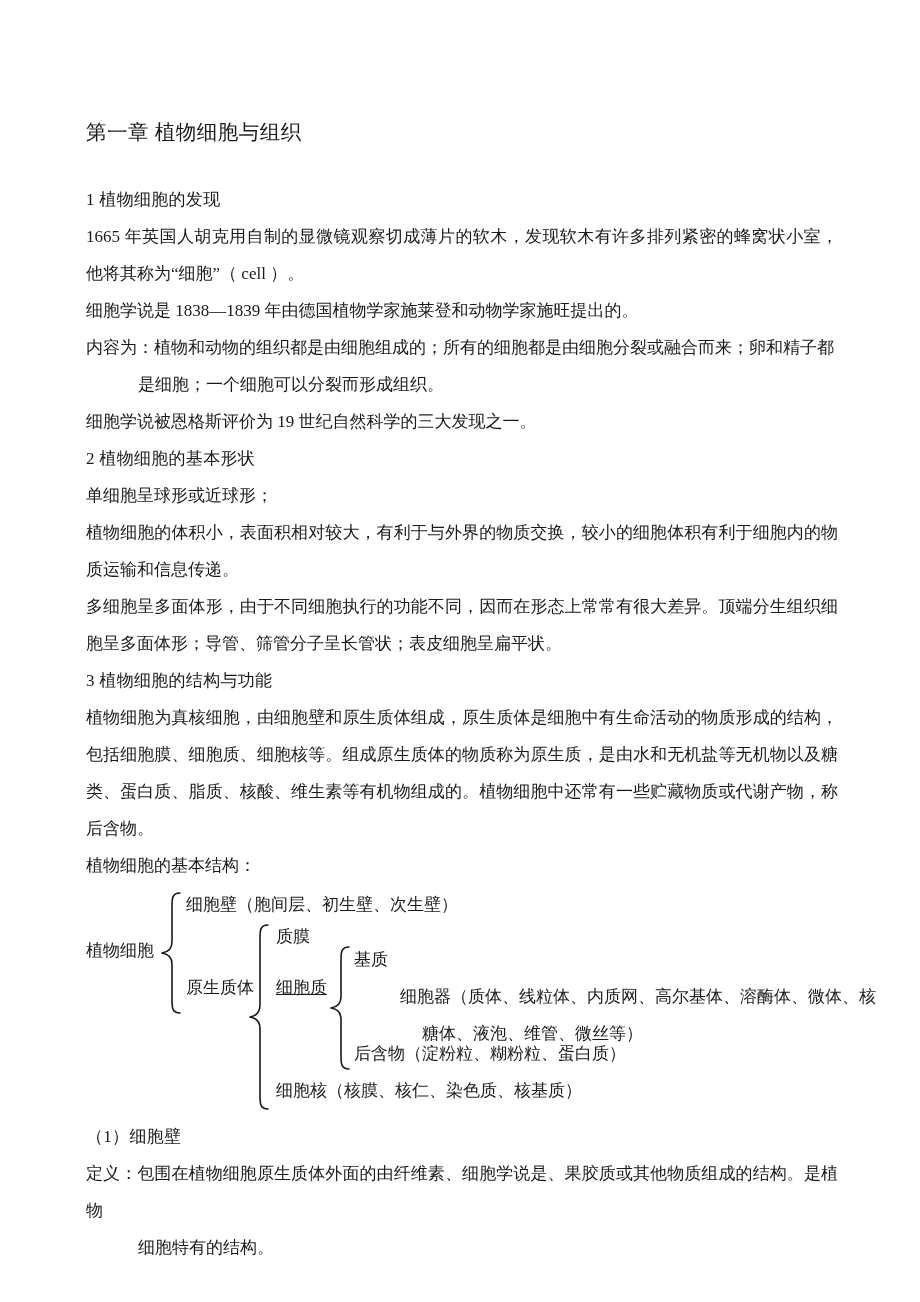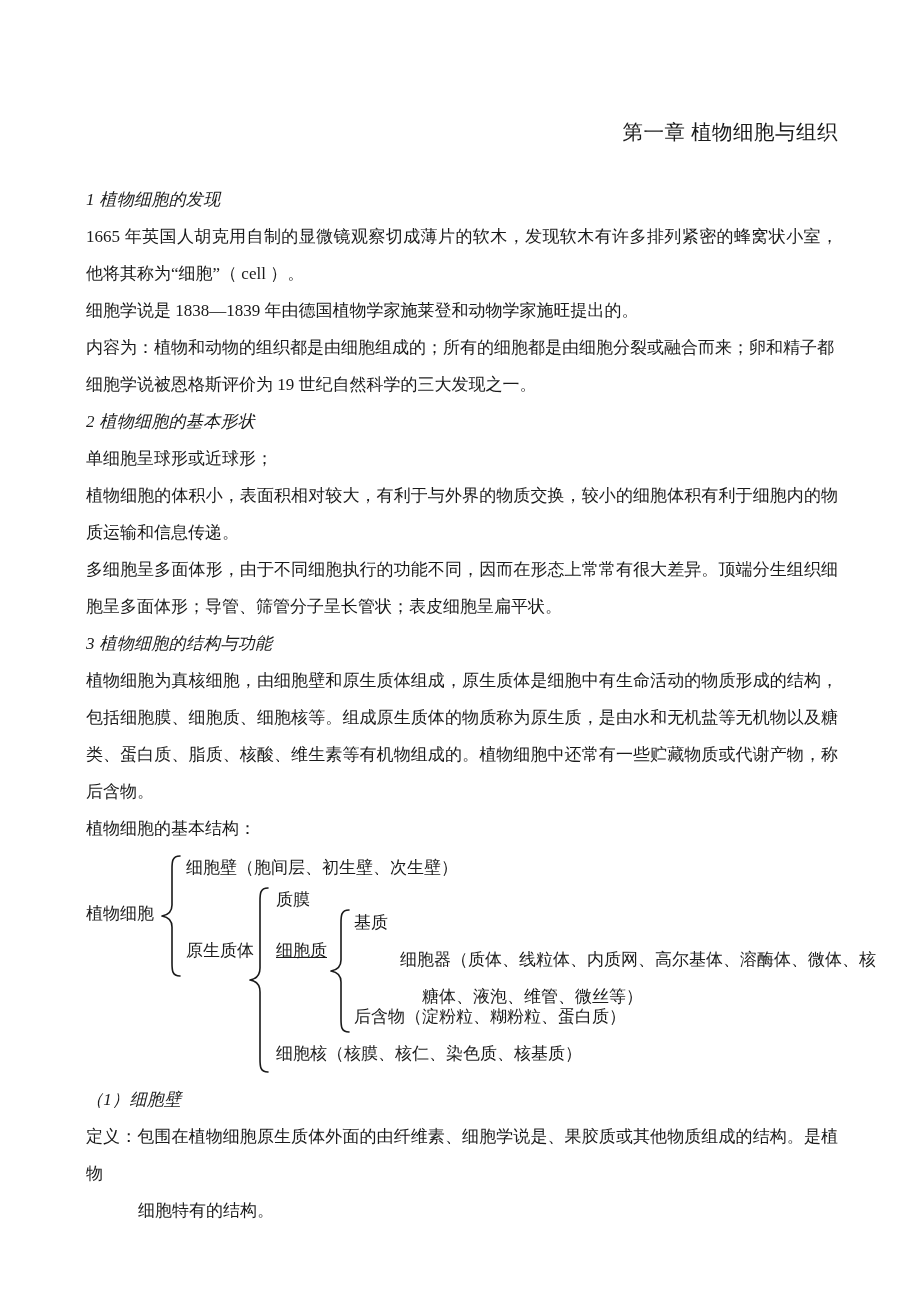--- a/index.html
+++ b/index.html
@@ -19,40 +19,39 @@
     overflow: hidden;
   }
   .content {
     position: absolute;
     left: 86px;
     top: 0;
     width: 752px;
   }
 
   .doc-title {
-    text-align: right;
+    text-align: left;
     font-size: 20.5px;
     line-height: 1;
     margin-top: 122px;
     margin-bottom: 3px;
     letter-spacing: 0.5px;
     font-weight: normal;
   }
 
   .para {
     font-size: 17px;
     line-height: 37px;
     text-align: justify;
     text-justify: inter-ideograph;
     margin: 0;
     word-break: break-all;
   }
   .para.heading {
     letter-spacing: 0.3px;
-    font-style: italic;
   }
   .para.indent2 {
     text-indent: 0;
     padding-left: 52px;
   }
   .gap-before-s1 { margin-top: 38px; }
 
   
   .diagram {
     position: relative;
@@ -84,20 +83,21 @@
 
 <div class="page">
   <div class="content">
 
     <h1 class="doc-title">第一章 植物细胞与组织</h1>
 
     <div class="para heading gap-before-s1">1 植物细胞的发现</div>
     <div class="para">1665 年英国人胡克用自制的显微镜观察切成薄片的软木，发现软木有许多排列紧密的蜂窝状小室，他将其称为“细胞”（ cell  ）。</div>
     <div class="para">细胞学说是 1838—1839 年由德国植物学家施莱登和动物学家施旺提出的。</div>
     <div class="para">内容为：植物和动物的组织都是由细胞组成的；所有的细胞都是由细胞分裂或融合而来；卵和精子都</div>
+    <div class="para indent2">是细胞；一个细胞可以分裂而形成组织。</div>
     <div class="para">细胞学说被恩格斯评价为 19 世纪自然科学的三大发现之一。</div>
 
     <div class="para heading">2 植物细胞的基本形状</div>
     <div class="para">单细胞呈球形或近球形；</div>
     <div class="para">植物细胞的体积小，表面积相对较大，有利于与外界的物质交换，较小的细胞体积有利于细胞内的物质运输和信息传递。</div>
     <div class="para">多细胞呈多面体形，由于不同细胞执行的功能不同，因而在形态上常常有很大差异。顶端分生组织细胞呈多面体形；导管、筛管分子呈长管状；表皮细胞呈扁平状。</div>
 
     <div class="para heading">3 植物细胞的结构与功能</div>
     <div class="para">植物细胞为真核细胞，由细胞壁和原生质体组成，原生质体是细胞中有生命活动的物质形成的结构，包括细胞膜、细胞质、细胞核等。组成原生质体的物质称为原生质，是由水和无机盐等无机物以及糖类、蛋白质、脂质、核酸、维生素等有机物组成的。植物细胞中还常有一些贮藏物质或代谢产物，称后含物。</div>
     <div class="para">植物细胞的基本结构：</div>

